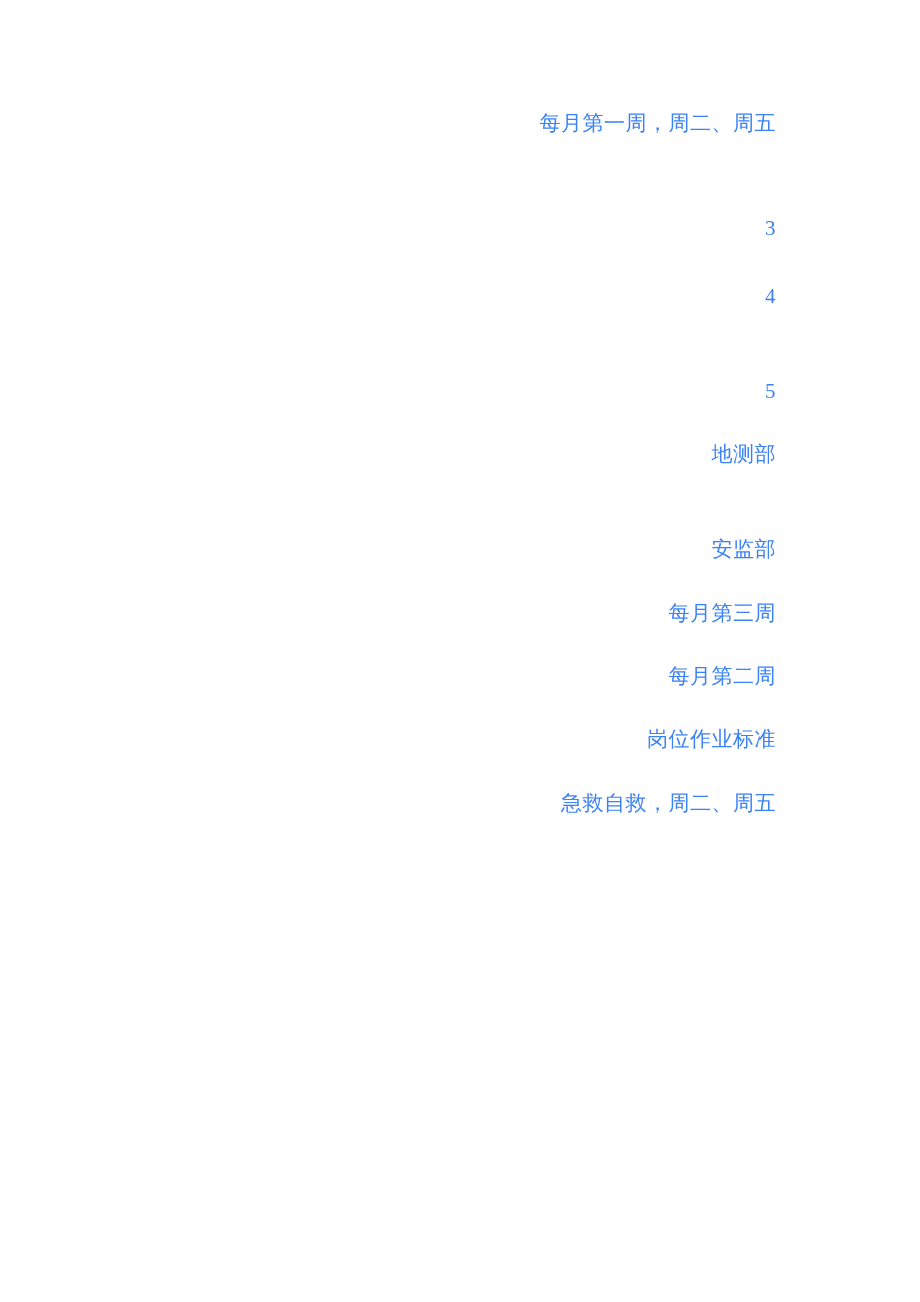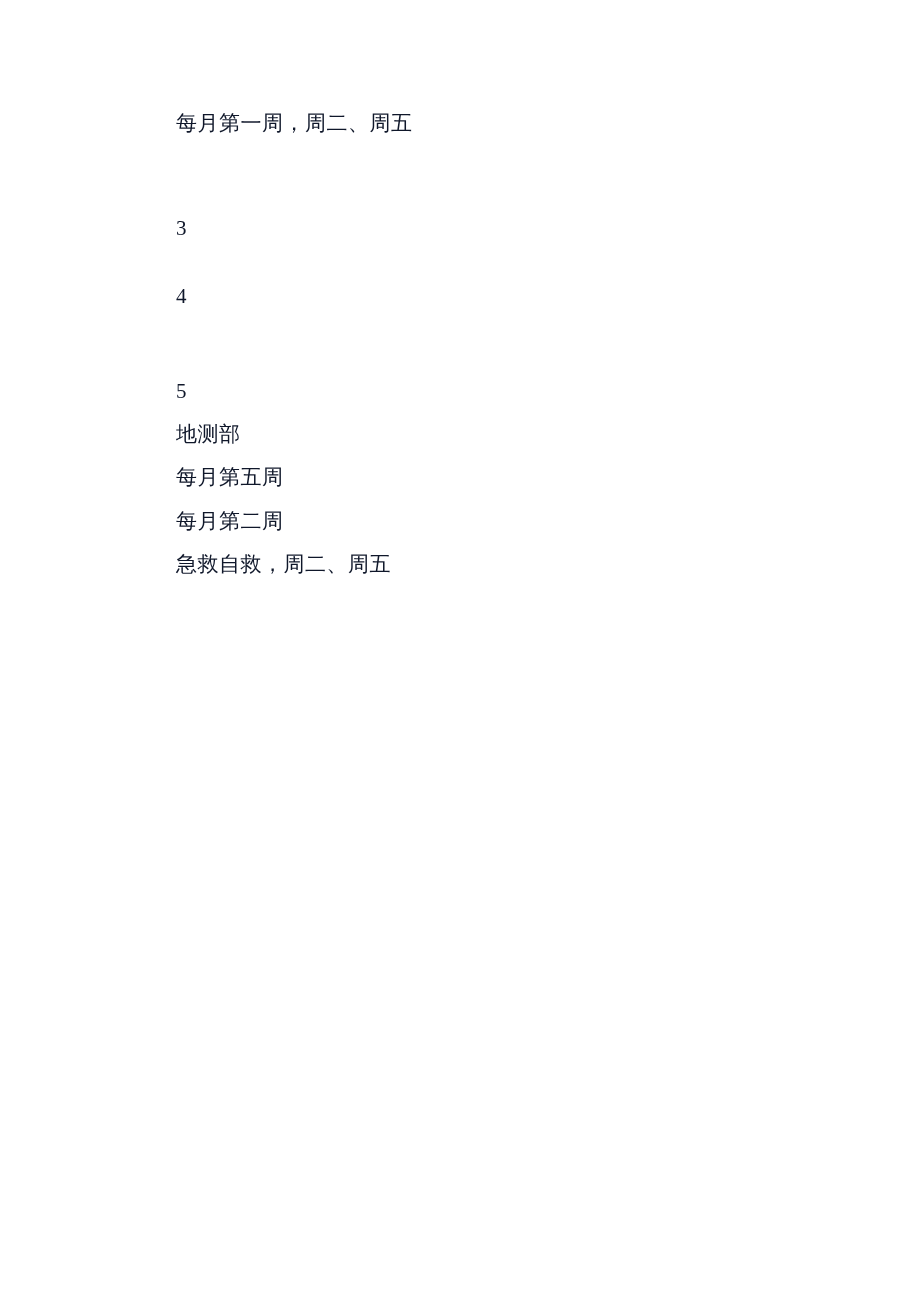--- a/index.html
+++ b/index.html
@@ -15,48 +15,51 @@
       position: relative;
     }
     .content {
       position: absolute;
       left: 176px;
       top: 110px;
       width: 600px;
     }
     .line {
       font-size: 21px;
-      color: #0f172a;
+      color: #3b82f6;
       line-height: 1.3;
       letter-spacing: 0.5px;
+      text-align: right;
     }
     .tight {
       margin-bottom: 2px;
     }
     .gap-large {
       margin-top: 78px;
     }
     .gap-mid {
       margin-top: 40px;
     }
     .gap-section {
       margin-top: 68px;
     }
     .gap-para {
-      margin-top: 16px;
+      margin-top: 36px;
     }
   </style>
 </head>
 <body>
 
 <div class="content">
   <div class="line tight">每月第一周，周二、周五</div>
 
   <div class="line gap-large">3</div>
   <div class="line gap-mid">4</div>
 
   <div class="line gap-section">5</div>
   <div class="line gap-para">地测部</div>
 
-  <div class="line gap-para">每月第五周</div>
+  <div class="line gap-section">安监部</div>
+  <div class="line gap-para">每月第三周</div>
   <div class="line gap-para">每月第二周</div>
+  <div class="line gap-para">岗位作业标准</div>
   <div class="line gap-para">急救自救，周二、周五</div>
 </div>
 
 </body></html>

